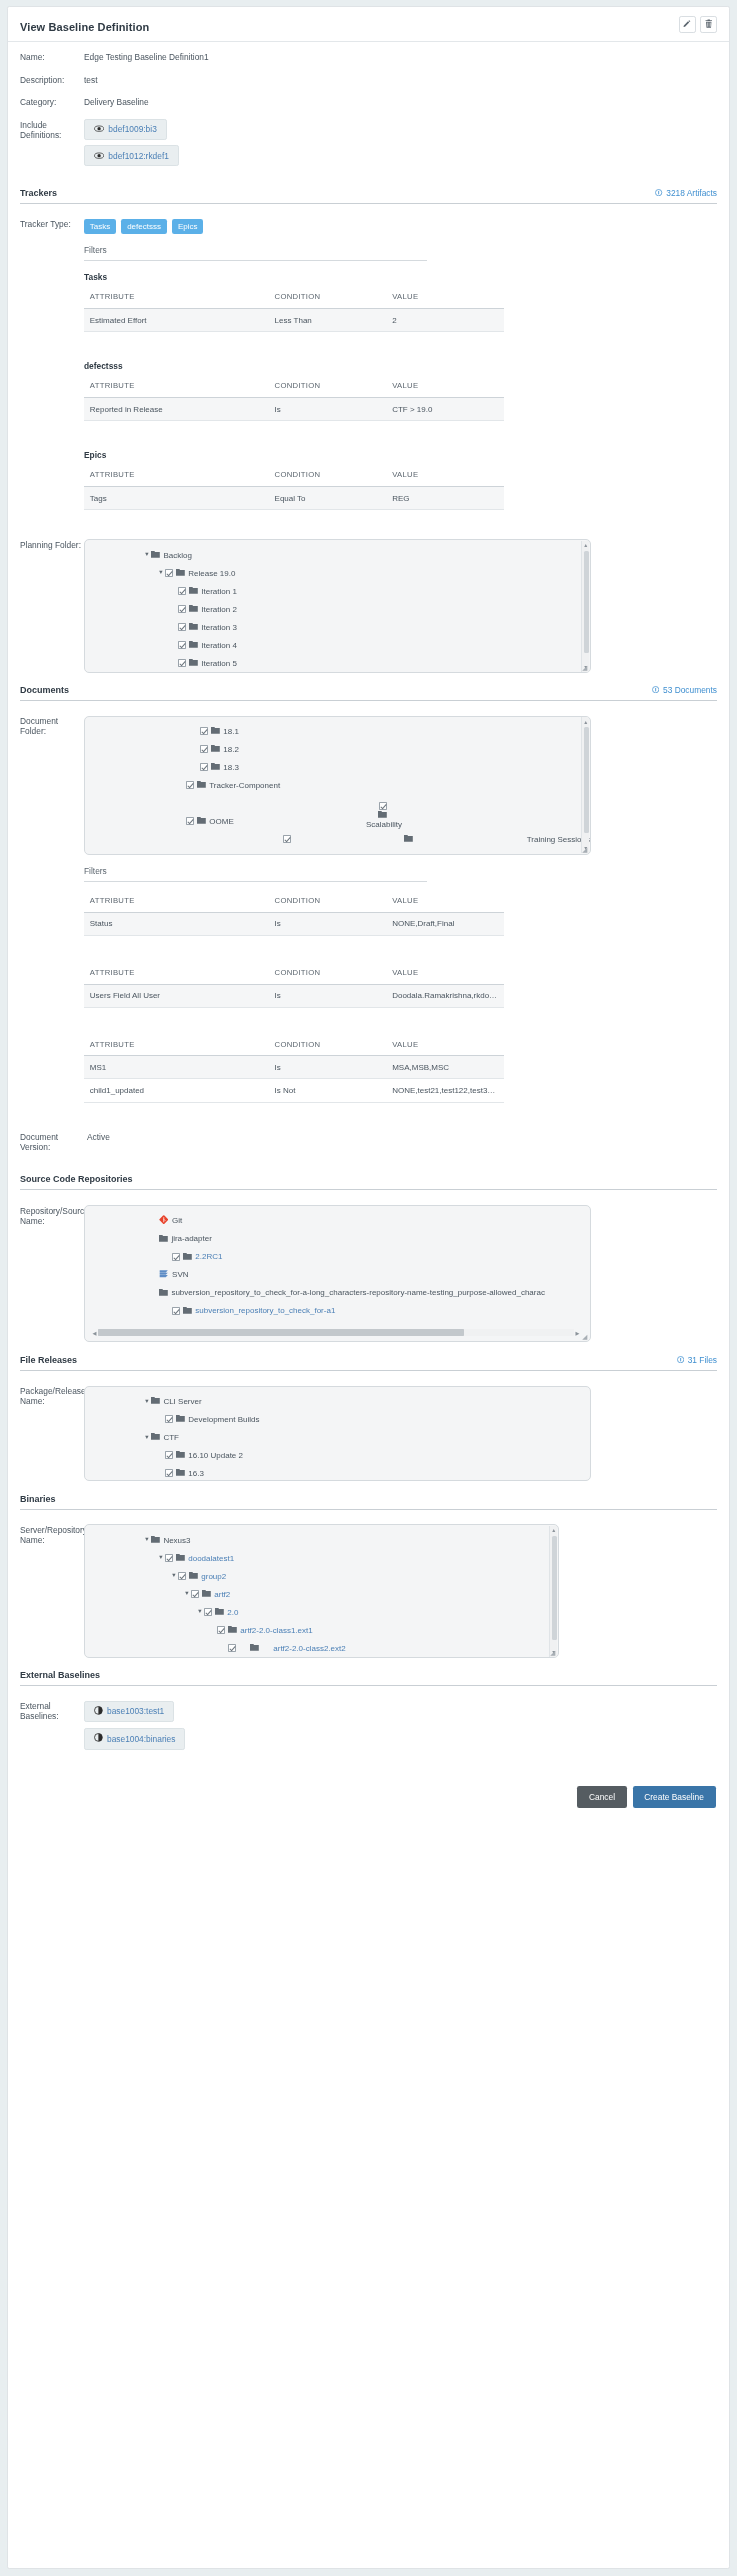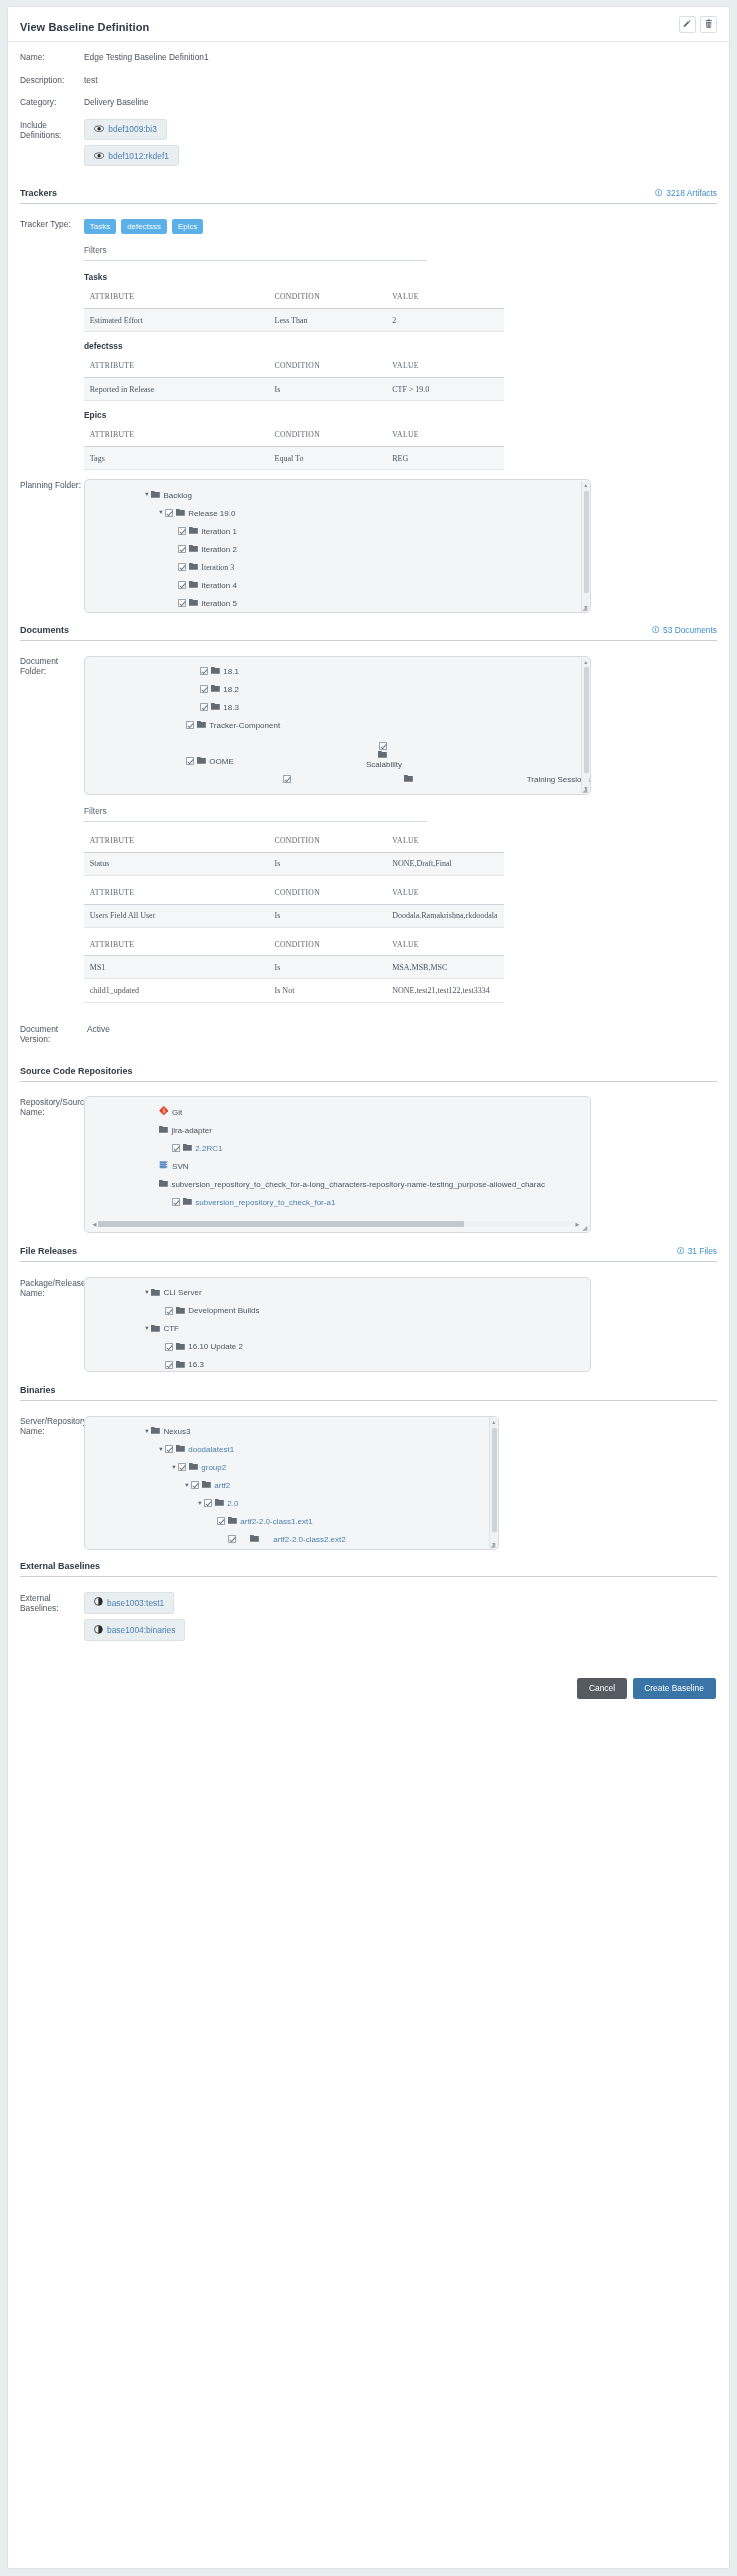--- a/index.html
+++ b/index.html
@@ -64,21 +64,21 @@
   .tag {
     display:inline-block; background:#5bb0e8; color:#fff;
     border-radius:2.2px; padding:2.9px 5.8px; font-size:8px;
     margin-right:2.9px;
   }
   .filters-label {
     font-size:8.4px; color:#5c666f; padding-bottom:4.4px;
     border-bottom:0.7px solid #d5dade; width:343px; margin-bottom:11.7px;
   }
   .grp-title { font-size:8.4px; font-weight:bold; color:#2f3a44; margin:0 0 7.3px 0; }
-  table.ft { border-collapse:collapse; width:420px; margin-bottom:9px; table-layout:fixed;font-family:Liberation Serif, serif;}
+  table.ft { border-collapse:collapse; width:420px; margin-bottom:29px; table-layout:fixed;}
   table.ft th {
     text-align:left; font-weight:normal; font-size:7.7px; color:#5c666f;
     letter-spacing:0.3px; padding:2.9px 5.8px 6.6px 5.8px;
     border-bottom:0.7px solid #cdd3d8;
   }
   table.ft td {
     font-size:8px; color:#4a555f; padding:6.6px 5.8px;
     border-bottom:0.7px solid #e2e6e9;
     background:#f5f6f7;
     overflow:hidden; text-overflow:ellipsis; white-space:nowrap;
@@ -319,21 +319,21 @@
                     <span class="tlabel">Iteration 1</span>
                   </div>
                   <div class="tnode" style="padding-left: 85px;">
                     <span class="caret blank">▼</span>
                     <span class="cbx checked"></span>
                     <span class="folder"><svg width="8.8" height="8" viewBox="0 0 14 12">
                         <path d="M0 1.4h5.3l1.2 1.4H14V12H0z" fill="#636c74"></path>
                       </svg></span>
                     <span class="tlabel">Iteration 2</span>
                   </div>
-                  <div class="tnode" style="padding-left: 85px; font-family: Liberation Serif, serif;">
+                  <div class="tnode" style="padding-left: 85px;">
                     <span class="caret blank">▼</span>
                     <span class="cbx checked"></span>
                     <span class="folder"><svg width="8.8" height="8" viewBox="0 0 14 12">
                         <path d="M0 1.4h5.3l1.2 1.4H14V12H0z" fill="#636c74"></path>
                       </svg></span>
                     <span class="tlabel">Iteration 3</span>
                   </div>
                   <div class="tnode" style="padding-left: 85px;">
                     <span class="caret blank">▼</span>
                     <span class="cbx checked"></span>
@@ -649,21 +649,21 @@
       </div>
     </div>
 
     <div class="section" style="margin-top:13px;">
       <div class="section-head">
         <div class="section-title">Binaries</div>
       </div>
       <div class="row">
         <div class="lbl" style="width:64px;flex:0 0 64px;">Server/Repository Name:</div>
         <div class="field-col">
-          <div class="treebox" style="height:134px;width:415px;">
+          <div class="treebox" style="height:134px;width:475px;">
             <div class="tree-scroll" id="binaries-tree">
                   <div class="tnode" style="padding-left: 58px;">
                     <span class="caret">▼</span>
                     <span class="folder"><svg width="8.8" height="8" viewBox="0 0 14 12">
                         <path d="M0 1.4h5.3l1.2 1.4H14V12H0z" fill="#636c74"></path>
                       </svg></span>
                     <span class="tlabel">Nexus3</span>
                   </div>
                   <div class="tnode" style="padding-left: 72px;">
                     <span class="caret">▼</span>

